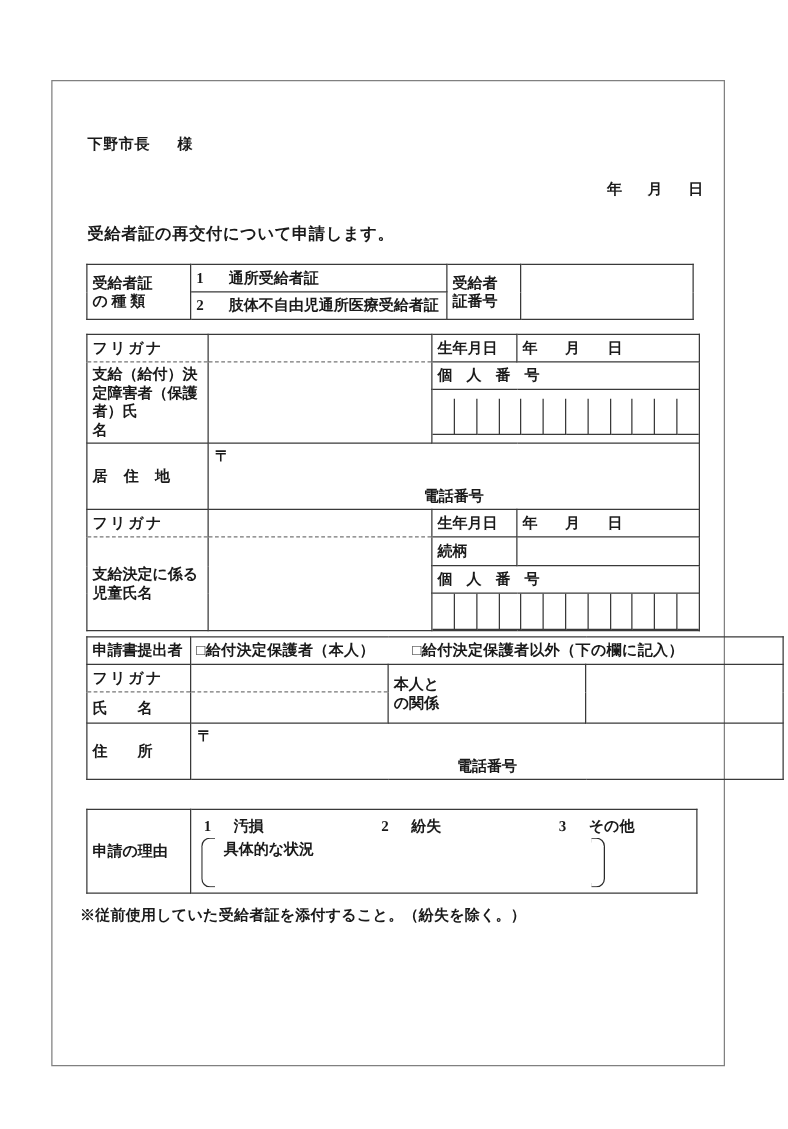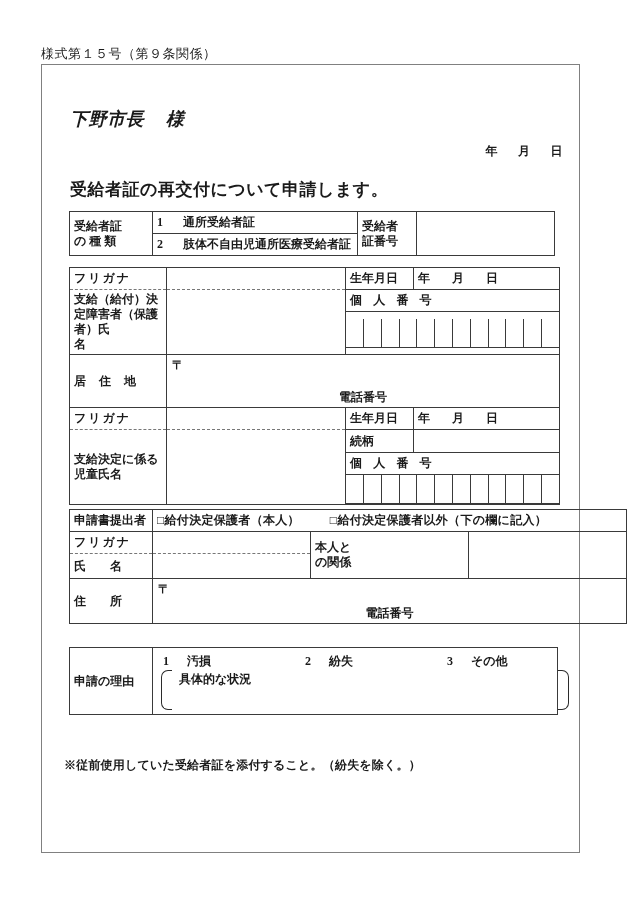--- a/index.html
+++ b/index.html
@@ -51,45 +51,44 @@
     width: 539px;
     text-align: center;
     font-size: 13px;
     font-weight: bold;
     letter-spacing: 0.5px;
   }
   .addressee {
     position: absolute;
     left: 28px;
     top: 42px;
-    font-size: 18px;
+    font-size: 12px;
     font-weight: bold;
     letter-spacing: 0.5px;
     white-space: nowrap;
-    font-style: italic;
   }
   .addressee .hon {
     margin-left: 22px;
   }
   .date-line {
     position: absolute;
     right: 18px;
     top: 78px;
     font-size: 12px;
     font-weight: bold;
     letter-spacing: 0.5px;
     white-space: nowrap;
   }
   .date-line span { margin-left: 20px; }
   .date-line span:first-child { margin-left: 0; }
   .intro {
     position: absolute;
     left: 28px;
     top: 113px;
-    font-size: 17px;
+    font-size: 13px;
     font-weight: bold;
     letter-spacing: 0.5px;
     white-space: nowrap;
   }
 
   
   table.grid {
     position: absolute;
     border-collapse: collapse;
     table-layout: fixed;
@@ -191,21 +190,21 @@
     font-weight: bold;
     white-space: nowrap;
   }
   .reason-opts .o1 { display: inline-block; width: 142px; }
   .reason-opts .o2 { display: inline-block; width: 142px; }
   .reason-opts .onum { display: inline-block; width: 24px; }
   .bracket-box {
     position: absolute;
     left: 8px;
     top: 22px;
-    width: 408px;
+    width: 323px;
     height: 40px;
   }
   .bracket-box .bk {
     position: absolute;
     top: 0;
     width: 11px;
     height: 100%;
     box-sizing: border-box;
     border-top: 1.3px solid #2b2b2b;
     border-bottom: 1.3px solid #2b2b2b;
@@ -231,29 +230,27 @@
     white-space: nowrap;
   }
   .note {
     position: absolute;
     left: 22px;
     top: 659px;
     font-size: 12px;
     font-weight: bold;
     letter-spacing: 0.2px;
     white-space: nowrap;
-    margin-top: 33px;
   }
 </style>
 </head>
 <body>
 
 <div class="page">
 
-  <div class="form-no">様式第１５号（第９条関係）</div>
 
   <div class="outer-frame">
     <div class="inner">
 
 
       <div class="addressee">
         <span>下野市長</span><span class="hon">様</span>
       </div>
 
       <div class="date-line">

